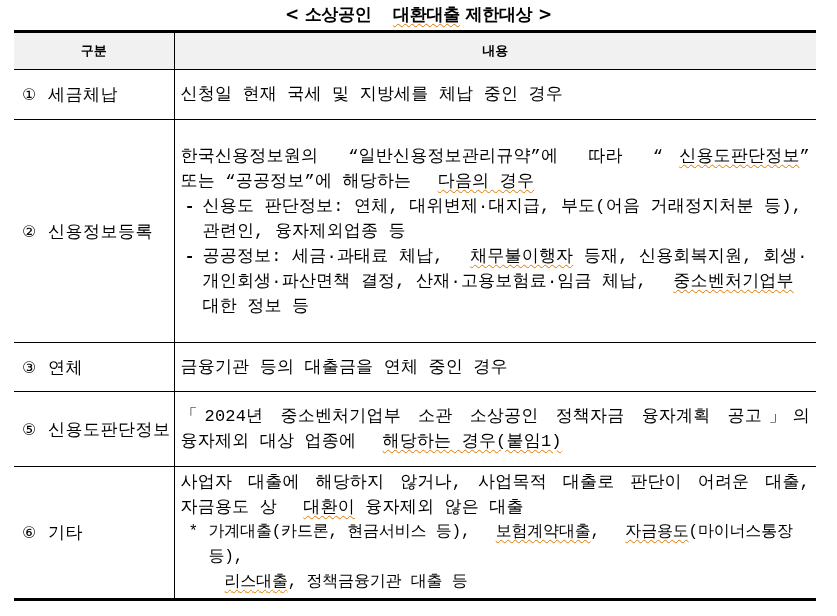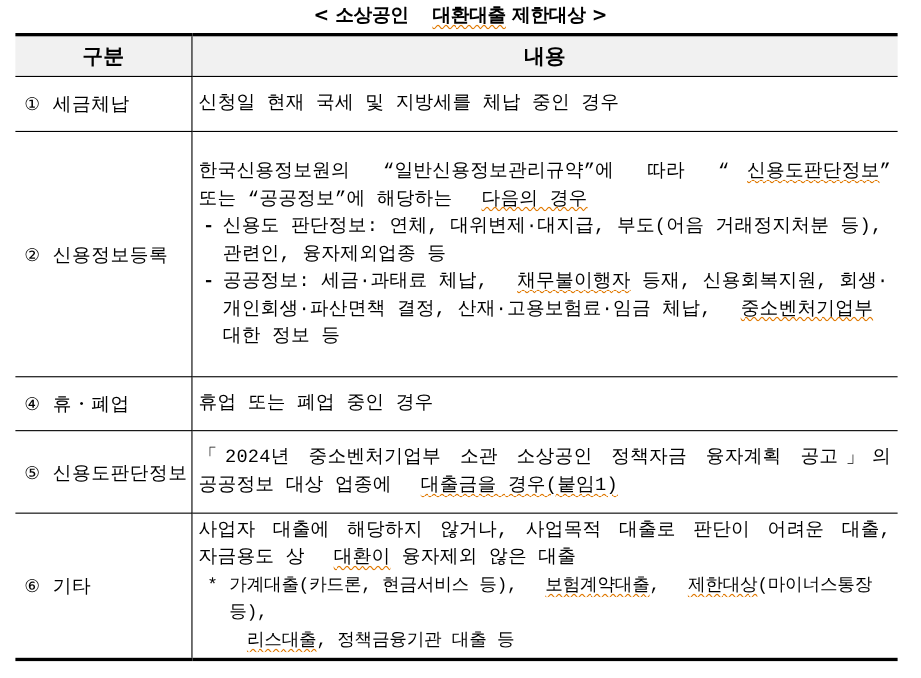--- a/index.html
+++ b/index.html
@@ -48,21 +48,21 @@
       padding: 0;
       vertical-align: middle;
     }
     table.main th:first-child, table.main td:first-child {
       border-right: 1.5px solid #000;
     }
     table.main tr.head th {
       border-top: 3px solid #000;
       background: #f1f1f1;
       height: 36px;
-      font-size: 19px;
+      font-size: 13px;
       font-weight: bold;
       text-align: center;
     }
     table.main tr.last td {
       border-bottom: 3px solid #000;
     }
     .cat {
       font-size: 17px;
       padding-left: 8px !important;
       white-space: nowrap;
@@ -150,44 +150,44 @@
       <span class="num">②</span><span>신용정보등록</span>
     </td>
     <td class="content">
       <span class="line just"><span>한국신용정보원의 “일반신용정보관리규약”에 따라 “</span><span class="squiggle">신용도판단정보</span><span>”</span></span>
       <span class="line"><span>또는 “공공정보”에 해당하는 </span><span class="squiggle">다음의 경우</span></span>
       <span class="bullet"><span class="mark">-</span><span>신용도 판단정보: 연체, 대위변제·대지급, 부도(어음 거래정지처분 등),</span><br><span>관련인, 융자제외업종 등</span></span>
       <span class="bullet"><span class="mark">-</span><span>공공정보: 세금·과태료 체납, </span><span class="squiggle">채무불이행자</span><span> 등재, 신용회복지원, 회생·</span><br><span>개인회생·파산면책 결정, 산재·고용보험료·임금 체납, </span><span class="squiggle">중소벤처기업부</span><br><span>대한 정보 등</span></span>
     </td>
   </tr>
 
-
-  <tr class="r4">
+  <tr class="r3">
     <td class="cat">
-      <span class="num">④</span><span>휴・폐업</span>
+      <span class="num">③</span><span>연체</span>
     </td>
     <td class="content">
-      <span class="line">휴업 또는 폐업 중인 경우</span>
+      <span class="line">금융기관 등의 대출금을 연체 중인 경우</span>
     </td>
   </tr>
+
 
   <tr class="r5">
     <td class="cat">
       <span class="num">⑤</span><span>신용도판단정보</span>
     </td>
     <td class="content">
       <span class="line just">「2024년 중소벤처기업부 소관 소상공인 정책자금 융자계획 공고」의</span>
-      <span class="line"><span>공공정보 대상 업종에 </span><span class="squiggle">대출금을 경우(붙임1)</span></span>
+      <span class="line"><span>융자제외 대상 업종에 </span><span class="squiggle">해당하는 경우(붙임1)</span></span>
     </td>
   </tr>
 
   <tr class="r6 last">
     <td class="cat">
       <span class="num">⑥</span><span>기타</span>
     </td>
     <td class="content">
       <span class="line just">사업자 대출에 해당하지 않거나, 사업목적 대출로 판단이 어려운 대출,</span>
       <span class="line"><span>자금용도 상 </span><span class="squiggle">대환이</span><span> 융자제외 않은 대출</span></span>
-      <span class="note"><span class="mark">*</span><span>가계대출(카드론, 현금서비스 등), </span><span class="squiggle">보험계약대출</span><span>, </span><span class="squiggle">제한대상</span><span>(마이너스통장 등),</span><br><span class="squiggle">리스대출</span><span>, 정책금융기관 대출 등</span></span>
+      <span class="note"><span class="mark">*</span><span>가계대출(카드론, 현금서비스 등), </span><span class="squiggle">보험계약대출</span><span>, </span><span class="squiggle">자금용도</span><span>(마이너스통장 등),</span><br><span class="squiggle">리스대출</span><span>, 정책금융기관 대출 등</span></span>
     </td>
   </tr>
 </tbody>
   </table>
 
 </body></html>

